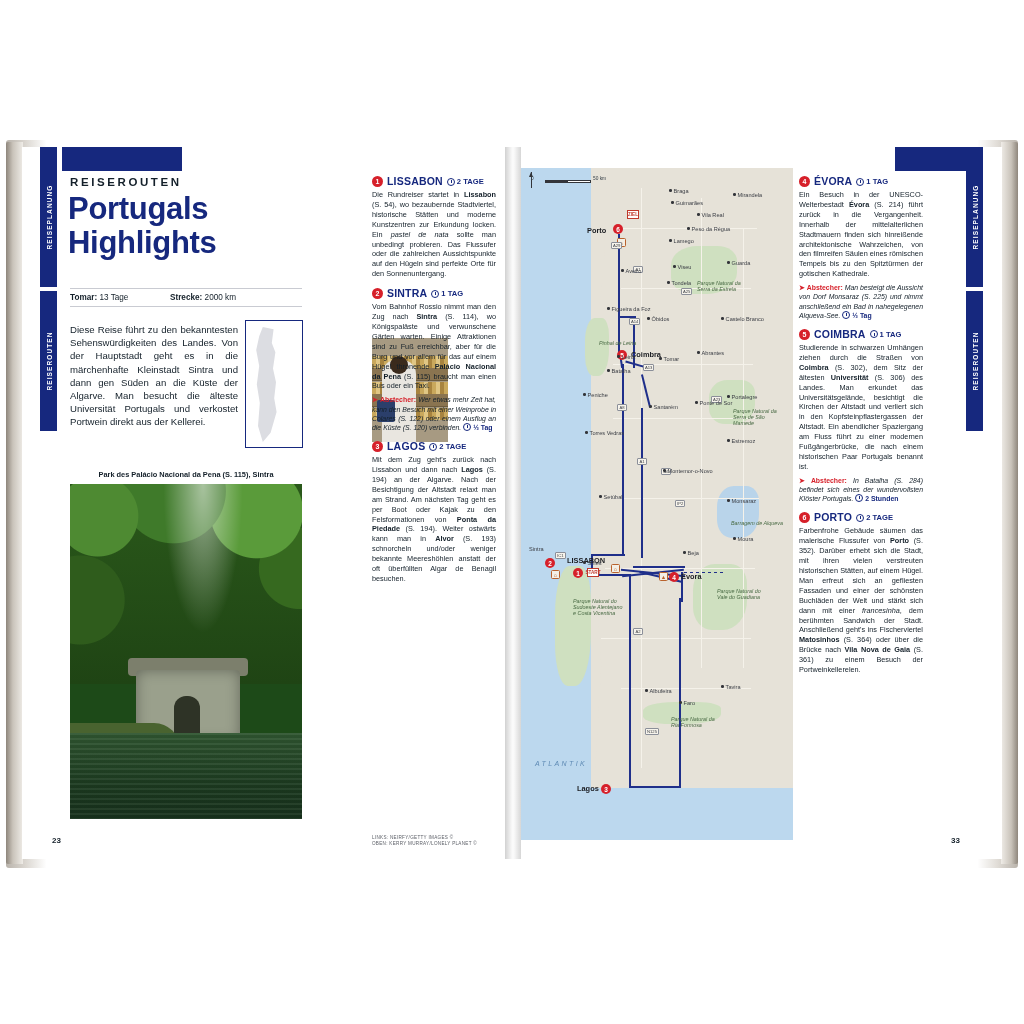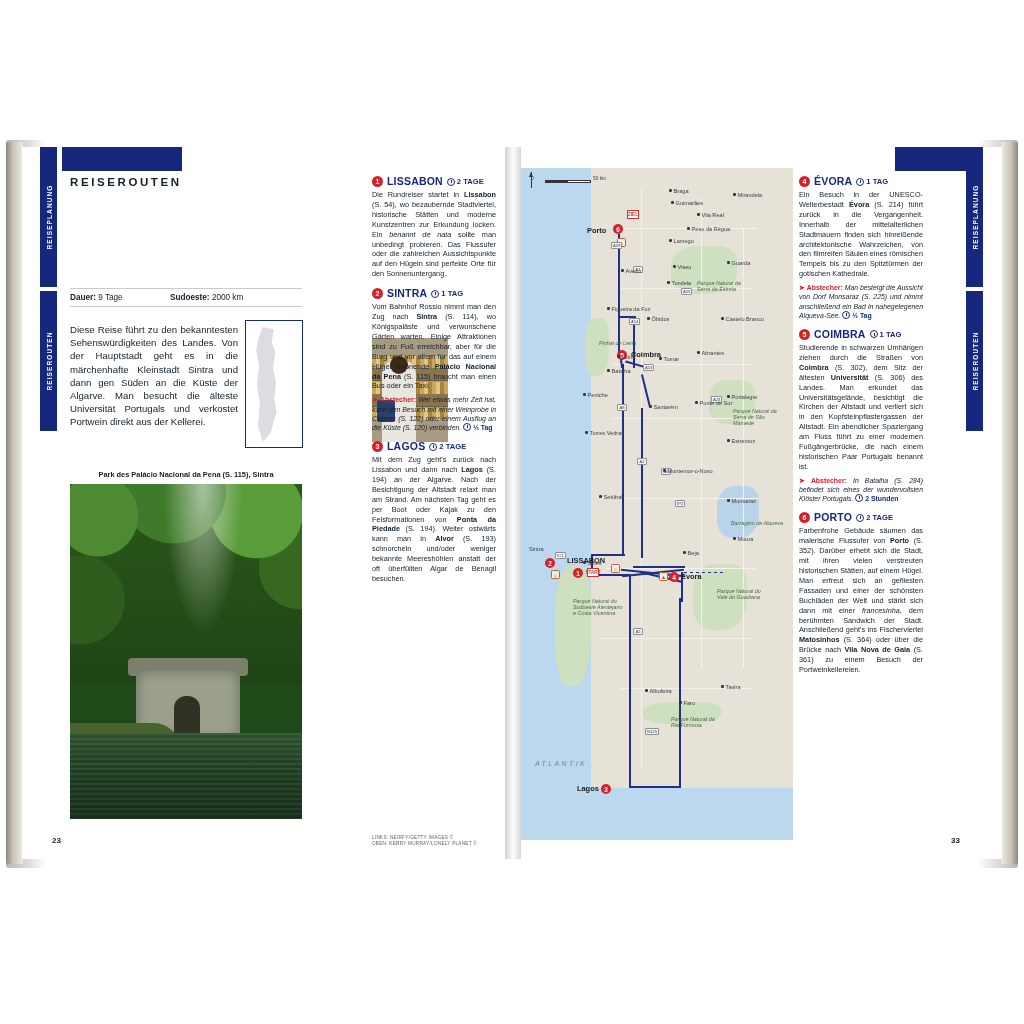--- a/index.html
+++ b/index.html
@@ -313,27 +313,29 @@
   <div class="page-shadow-outer"></div>
   <div class="page-edge-left"></div>
   <div class="page-edge-right"></div>
 
   <div class="page" id="page-left">
 
     <div class="blue-bar" id="lp-head-bar" style="left:40px; top:0; width:120px; height:24px;"></div>
 
     <div class="kicker" style="left:48px; top:29px;">REISEROUTEN</div>
 
+    <div class="bigtitle" style="left:46px; top:45px; white-space:pre-line;">Portugals
+Highlights</div>
 
     <div class="meta-row" style="left:48px; top:146px;">
       <div class="rule"></div>
       <div class="rule2"></div>
-      <span><b>Dauer:</b>
-      <span>9 Tage</span></span>
-      <span class="m2"><b>Sudoeste:</b>
+      <span><b>Tomar:</b>
+      <span>13 Tage</span></span>
+      <span class="m2"><b>Strecke:</b>
       <span>2000 km</span></span>
     </div>
 
     <div class="intro" style="left:48px; top:176px;">Diese Reise führt zu den bekanntesten Sehenswürdigkeiten des Landes. Von der Hauptstadt geht es in die märchenhafte Kleinstadt Sintra und dann gen Süden an die Küste der Algarve. Man besucht die älteste Universität Portugals und verkostet Portwein direkt aus der Kellerei.</div>
 
     <div id="mini-map" style="left:223px; top:173px;">
       <div class="shape"></div>
     </div>
 
     <div id="photo-woman" style="left:350px; top:191px;">
@@ -368,21 +370,21 @@
 
       <div class="stop">
         <div class="stop-head">
           <div class="num-badge">1</div>
           <div class="stop-title">LISSABON</div>
           <div class="dur">
             <span class="clock"></span>
             <span>2 TAGE</span>
           </div>
         </div>
-        <div class="stop-body">Die Rundreiser startet in <b>Lissabon</b> (S. 54), wo bezaubernde Stadtviertel, historische Stätten und moderne Kunstzentren zur Erkundung locken. Ein <i>benannt de nata</i> sollte man unbedingt probieren. Das Flussufer oder die zahlreichen Aussichtspunkte auf den Hügeln sind perfekte Orte für den Sonnenuntergang.</div>
+        <div class="stop-body">Die Rundreiser startet in <b>Lissabon</b> (S. 54), wo bezaubernde Stadtviertel, historische Stätten und moderne Kunstzentren zur Erkundung locken. Ein <i>pastel de nata</i> sollte man unbedingt probieren. Das Flussufer oder die zahlreichen Aussichtspunkte auf den Hügeln sind perfekte Orte für den Sonnenuntergang.</div>
       </div>
 
       <div class="stop">
         <div class="stop-head">
           <div class="num-badge">2</div>
           <div class="stop-title">SINTRA</div>
           <div class="dur">
             <span class="clock"></span>
             <span>1 TAG</span>
           </div>

